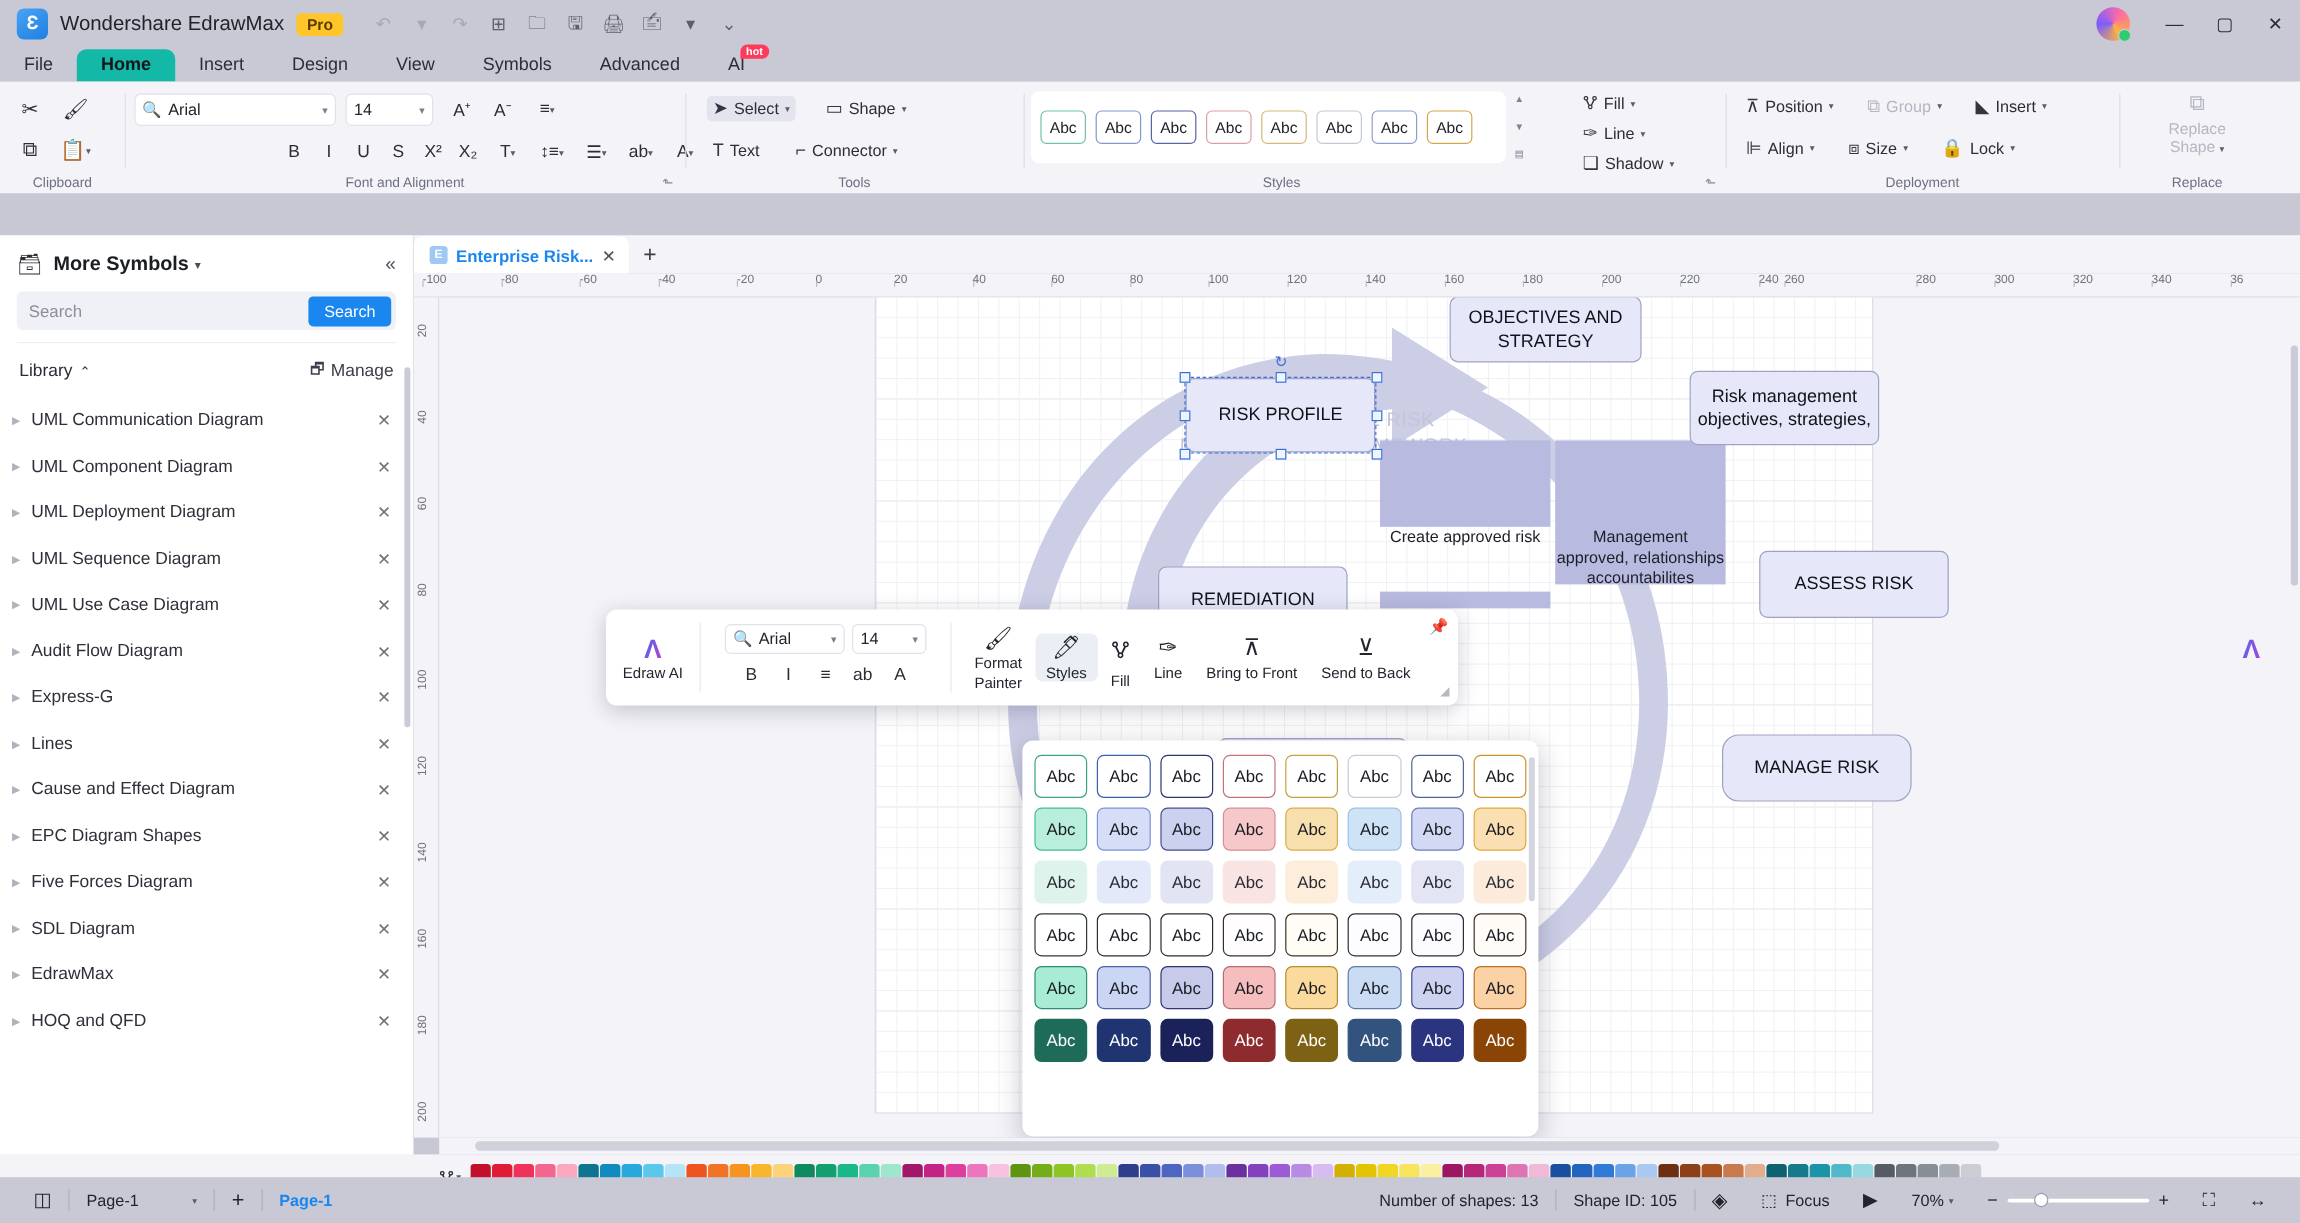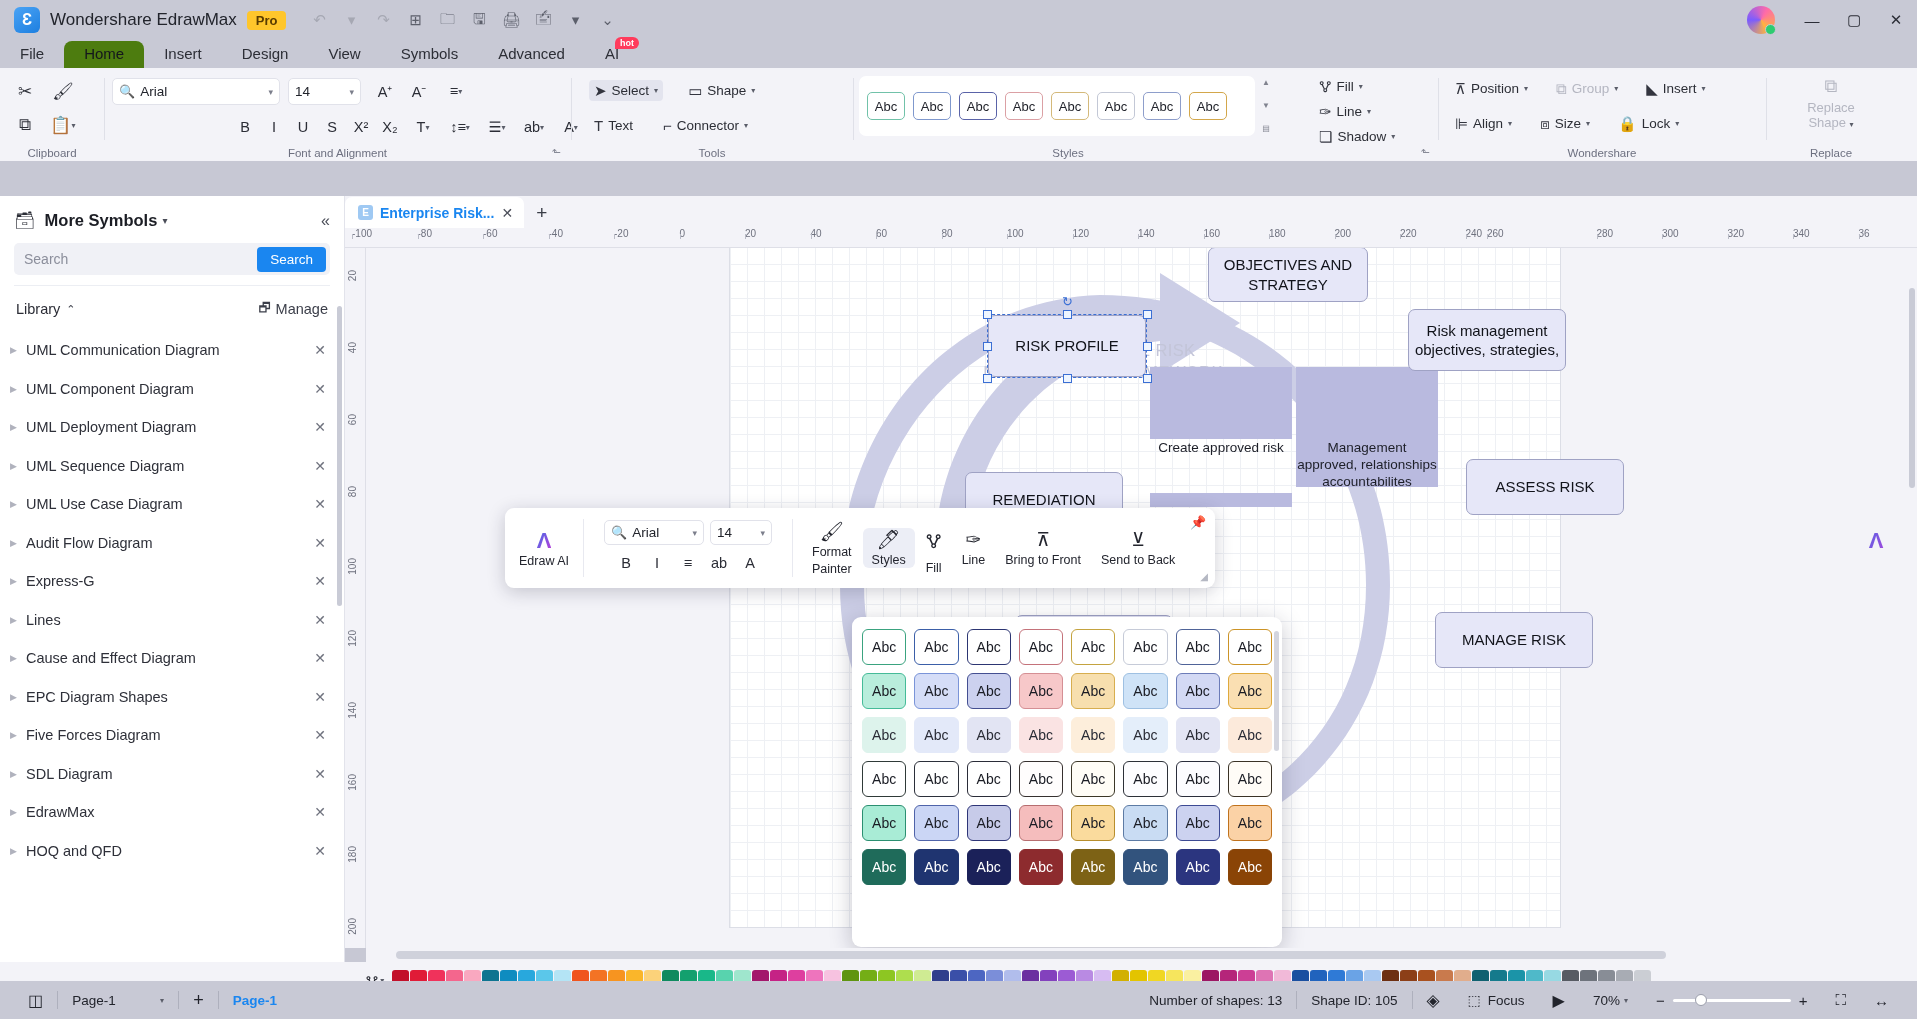--- a/index.html
+++ b/index.html
@@ -54,21 +54,21 @@
 
   
   .menubar {
     position: absolute; left: 0; top: 40px; width: 1917px; height: 28px;
     background: #c8c9d5; display: flex; align-items: flex-end;
   }
   .menu-item {
     padding: 4px 20px 6px; font-size: 15px; color: #2c2e36;
     border-radius: 8px 8px 0 0; position: relative;
   }
-  .menu-item.active { background: #4d7c0f; font-weight: normal; color: #14161c; }
+  .menu-item.active { background: #14b8a6; font-weight: bold; color: #14161c; }
   .ai-hot {
     position: absolute; top: -4px; right: 0px;
     background: #ff3b5c; color: #fff; font-size: 9px; font-weight: bold;
     padding: 1px 5px; border-radius: 7px 7px 7px 0;
   }
   .menu-right {
     position: absolute; right: 8px; bottom: 3px; display: flex;
     align-items: center; gap: 16px; font-size: 14px; color: #2c2e36;
   }
   .menu-right span.mr { display: flex; align-items: center; gap: 5px; }
@@ -522,21 +522,21 @@
             <span class="glyph">⧈</span>
             <span>Size</span>
             <span class="caret">▾</span>
           </div>
         <div class="ico-btn">
             <span class="glyph">🔒</span>
             <span>Lock</span>
             <span class="caret">▾</span>
           </div>
       </div>
-      <div class="grp-label">Wondershare</div>
+      <div class="grp-label">Deployment</div>
     </div>
     <div class="grp-sep" style="left:1766px;"></div>
 
     <div class="ribbon-group" style="left:1766px;width:151px;">
       <div style="position:absolute;left:0;top:8px;width:130px;text-align:center;color:#b4b6c1;">
         <div style="font-size:18px;">⧉</div>
         <div style="font-size:13px;margin-top:3px;">Replace</div>
         <div style="font-size:13px;"><span>Shape</span> <span class="caret">▾</span></div>
       </div>
       <div class="grp-label" style="width:130px;">Replace</div>
@@ -706,21 +706,21 @@
       <div class="purple-box" style="left:420px;top:120px;width:142px;height:72px;"></div>
       <div class="purple-box" style="left:566px;top:120px;width:142px;height:120px;"></div>
       <div class="purple-box" style="left:420px;top:246px;width:142px;height:14px;"></div>
       <div class="purple-label" style="left:420px;top:193px;width:142px;">Create approved risk</div>
       <div class="purple-label" style="left:566px;top:193px;width:142px;">Management approved, relationships accountabilites</div>
 
       <div class="node" style="left:478px;top:0px;width:160px;height:55px;">OBJECTIVES AND STRATEGY</div>
       <div class="node" style="left:258px;top:68px;width:158px;height:62px;">RISK PROFILE</div>
       <div class="node" style="left:678px;top:62px;width:158px;height:62px;">Risk management objectives, strategies,</div>
       <div class="node" style="left:736px;top:212px;width:158px;height:56px;">ASSESS RISK</div>
-      <div class="node" style="left:705px;top:365px;width:158px;height:56px;">MANAGE RISK</div>
+      <div class="node" style="left:705px;top:365px;width:158px;height:56px;border-radius:14px;">MANAGE RISK</div>
       <div class="node" style="left:235px;top:225px;width:158px;height:56px;">REMEDIATION</div>
       <div class="node" style="left:285px;top:368px;width:158px;height:56px;">MONITOR AND REPORT</div>
 
       <div class="rot-handle" style="left:332px;top:47px;">↻</div>
       <div class="sel-box" style="left:257px;top:67px;width:160px;height:64px;"></div>
       <div class="handle" style="left:253px;top:63px;"></div>
       <div class="handle" style="left:333px;top:63px;"></div>
       <div class="handle" style="left:413px;top:63px;"></div>
       <div class="handle" style="left:253px;top:95px;"></div>
       <div class="handle" style="left:413px;top:95px;"></div>

